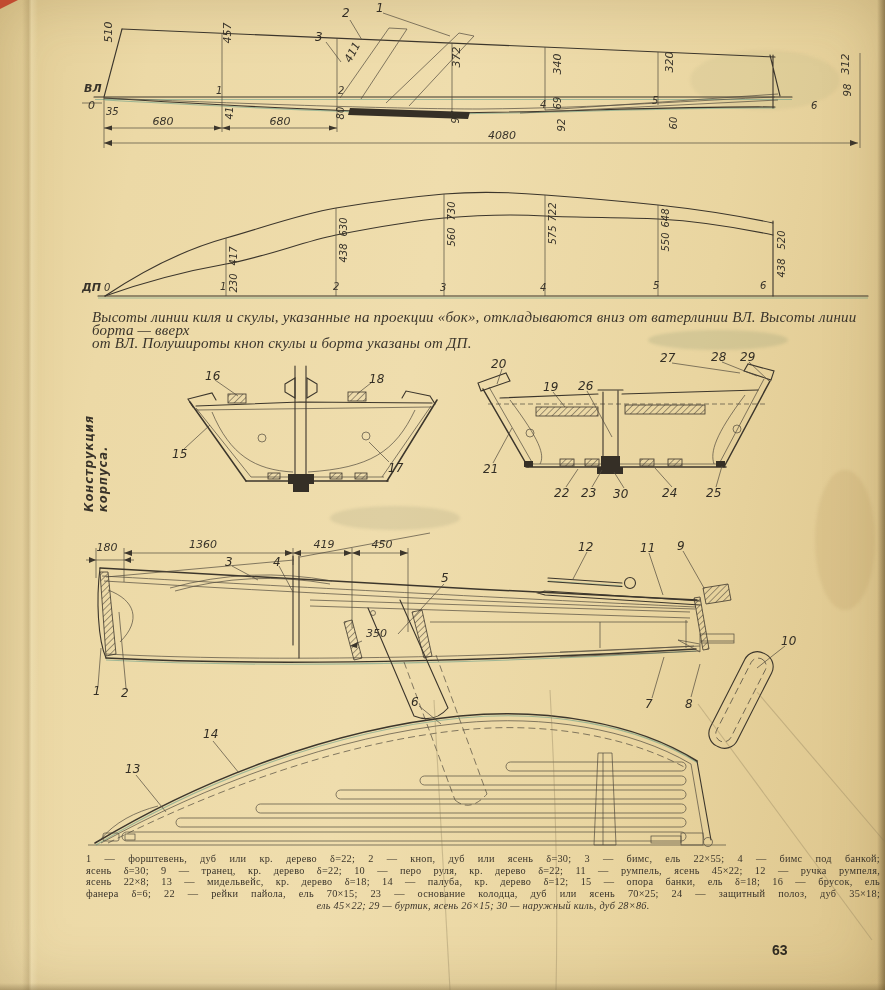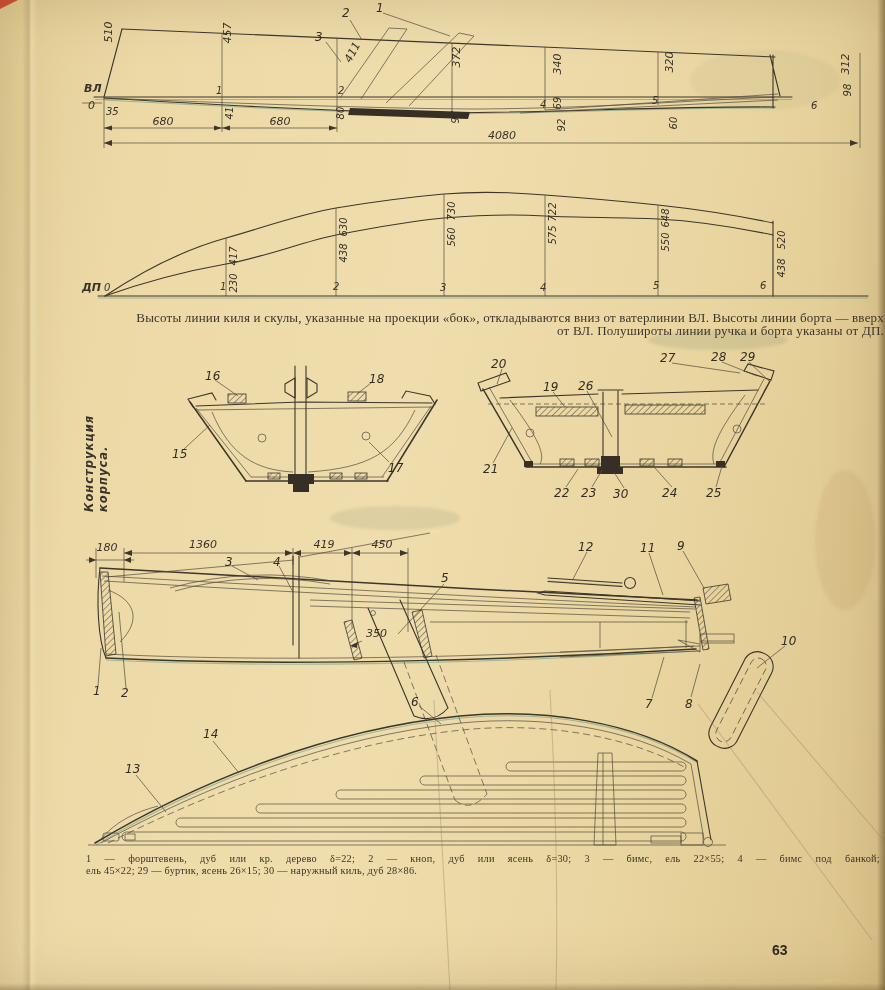--- a/index.html
+++ b/index.html
@@ -8,26 +8,26 @@
     box-shadow:inset 0 0 60px rgba(120,90,40,.25);
     font-family:"Liberation Serif",serif;color:#3b352b;}
   .abs{position:absolute;}
   
   #edge-right{right:0;top:0;width:8px;height:990px;background:linear-gradient(90deg,rgba(90,70,35,0),rgba(90,70,35,.55));}
   #edge-bottom{left:0;bottom:0;width:885px;height:7px;background:linear-gradient(0deg,rgba(100,80,40,.35),rgba(100,80,40,0));}
   #fold{left:22px;top:0;width:16px;height:990px;background:linear-gradient(90deg,rgba(110,85,40,0),rgba(110,85,40,.18) 40%,rgba(255,245,210,.25) 60%,rgba(110,85,40,0));}
   #red-corner{left:0;top:0;width:0;height:0;border-top:9px solid #c14a30;border-right:18px solid transparent;}
   .ghost{filter:blur(1.5px);border-radius:50%;}
   
-  #caption{left:92px;top:311px;width:792px;text-align:right;font-size:13px;line-height:13px;letter-spacing:.2px;}
+  #caption{left:92px;top:311px;width:792px;text-align:left;font-size:15px;line-height:13px;letter-spacing:.2px;font-style:italic;}
   #vertical-label{left:82px;top:367px;height:145px;writing-mode:vertical-rl;transform:rotate(180deg);
     font-family:"DejaVu Sans",sans-serif;font-weight:bold;font-style:italic;font-size:11.5px;letter-spacing:1px;color:#3a342a;}
   #legend{left:86px;top:853px;width:794px;font-size:10.3px;line-height:11.7px;letter-spacing:.25px;}
   #legend .jl{text-align:justify;text-align-last:justify;}
-  #legend .cl{}
+  #legend .cl{text-align:center;font-style:italic;}
   #page-number{left:772px;top:942px;font-family:"Liberation Sans",sans-serif;font-weight:bold;font-size:14px;color:#2f2a20;text-align:right;}
   
   .ln{stroke:#3c362c;fill:none;stroke-width:1.1;stroke-linecap:round;}
   .lw{stroke-width:1.5;}
   .thin{stroke:#514a3d;fill:none;stroke-width:.7;}
   .tl{stroke:#4f9383;opacity:.5;fill:none;stroke-width:1.1;}
   .dash{stroke-dasharray:7 4;}
   .dashf{stroke-dasharray:5 3;}
   .dark{fill:#352f26;stroke:none;}
   .hf{fill:url(#h);stroke:#3c362c;stroke-width:.8;}
@@ -318,24 +318,27 @@
     <g stroke="#8a7a58" stroke-width="1.1" opacity=".35" fill="none">
       <path d="M434,700 L450,990"></path>
       <path d="M550,690 C556,800 558,900 556,990"></path>
       <path d="M698,704 L872,940"></path>
       <path d="M757,692 L885,842"></path>
     </g>
   </svg>
 
   <div class="abs" id="caption">
     <div>Высоты линии киля и скулы, указанные на проекции «бок», откладываются вниз от ватерлинии ВЛ. Высоты линии борта — вверх</div>
-    <div>от ВЛ. Полушироты линии ручка и борта указаны от ДП.</div>
+    <div>от ВЛ. Полушироты кноп скулы и борта указаны от ДП.</div>
   </div>
 
   <div class="abs" id="vertical-label">Конструкция корпуса.</div>
 
   <div class="abs" id="legend">
     <div class="jl">1 — форштевень, дуб или кр. дерево δ=22; 2 — кноп, дуб или ясень δ=30; 3 — бимс, ель 22×55; 4 — бимс под банкой;</div>
+    <div class="jl">ясень δ=30; 9 — транец, кр. дерево δ=22; 10 — перо руля, кр. дерево δ=22; 11 — румпель, ясень 45×22; 12 — ручка румпеля,</div>
+    <div class="jl">ясень 22×8; 13 — мидельвейс, кр. дерево δ=18; 14 — палуба, кр. дерево δ=12; 15 — опора банки, ель δ=18; 16 — брусок, ель</div>
+    <div class="jl">фанера δ=6; 22 — рейки пайола, ель 70×15; 23 — основание колодца, дуб или ясень 70×25; 24 — защитный полоз, дуб 35×18;</div>
     <div class="cl">ель 45×22; 29 — буртик, ясень 26×15; 30 — наружный киль, дуб 28×86.</div>
   </div>
 
   <div class="abs" id="page-number">63</div>
 </div>
 
 </body></html>

